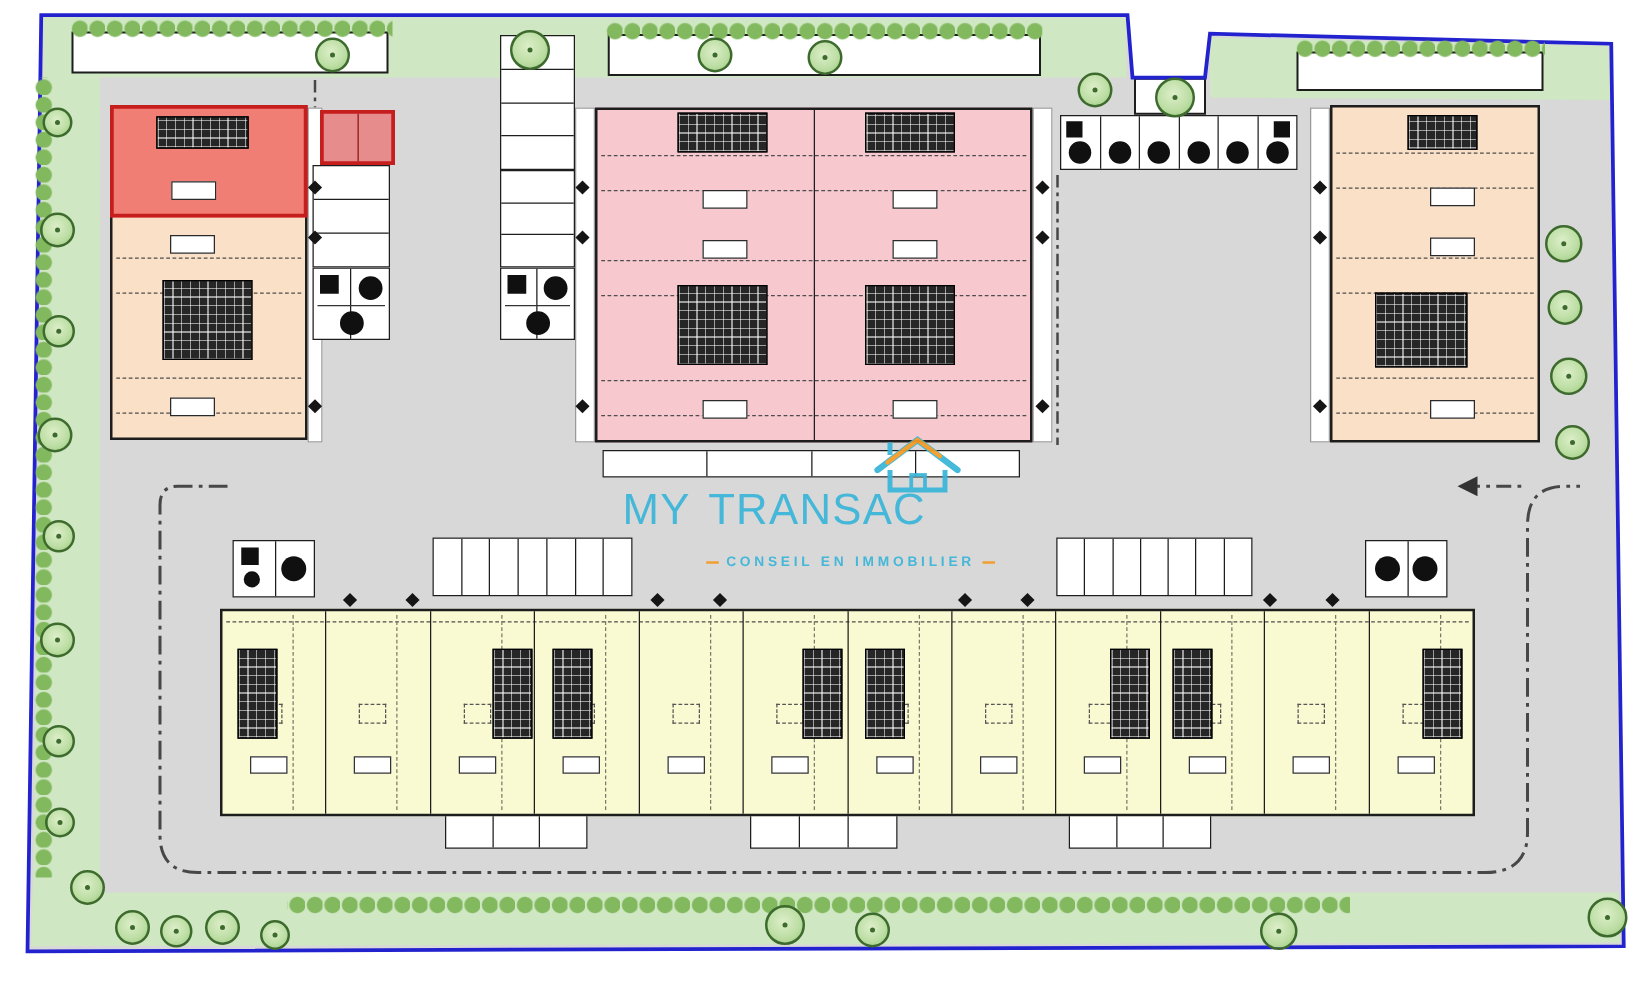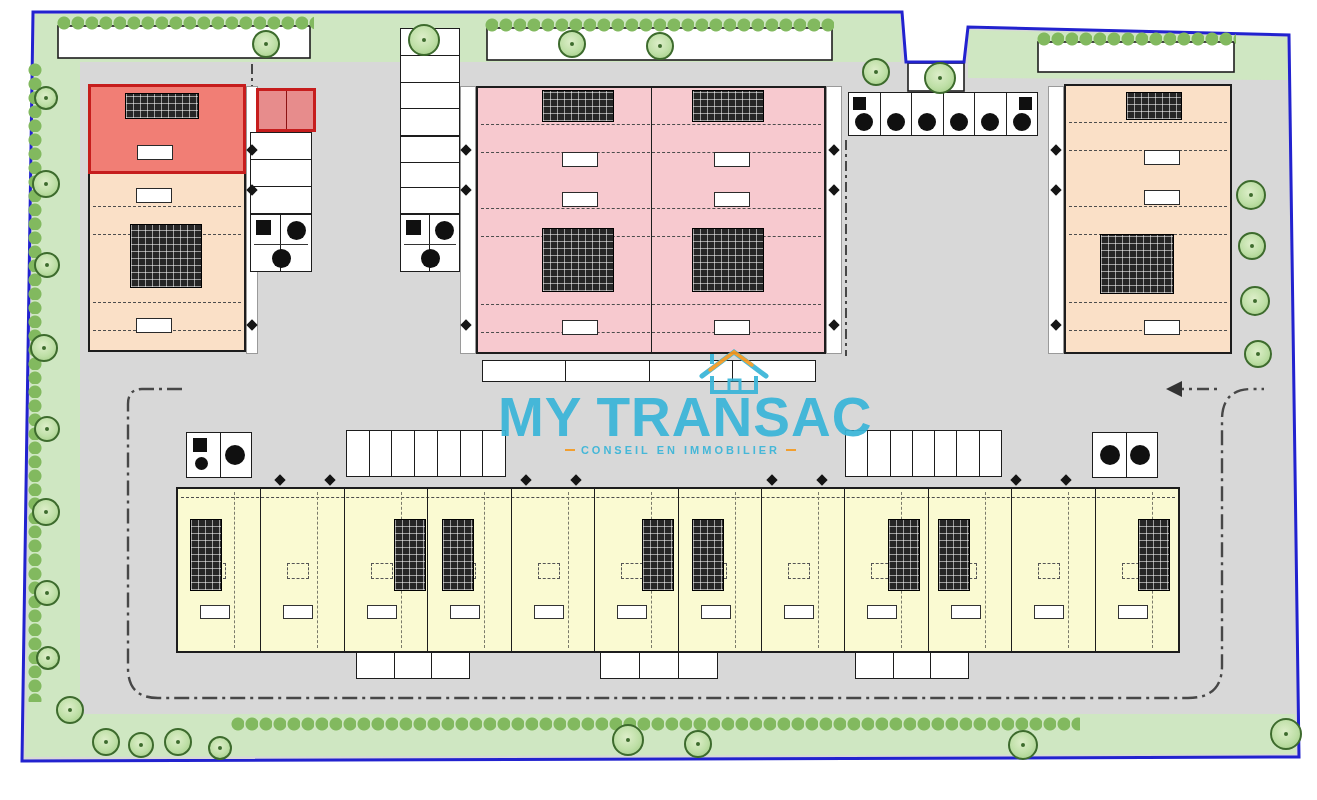--- a/index.html
+++ b/index.html
@@ -55,21 +55,21 @@
   .units { position:absolute; inset:0; display:flex; }
   .unit { position:relative; flex:1; border-right:1.8px solid var(--outline-dark); }
   .unit:last-child { border-right:none; }
   .unit .vd { position:absolute; left:56px; top:3px; bottom:3px; width:0; border-left:1.5px dashed #7a7a6a; }
   .unit .wd { position:absolute; left:26px; top:74px; width:22px; height:16px; border:1.5px dashed #555; }
   .unit .w2 { position:absolute; left:22px; top:116px; width:30px; height:14px; background:#fff; border:1.5px solid #333; }
 
   
   .watermark { position:absolute; left:498px; top:346px; width:300px; height:112px; opacity:.93; z-index:50; }
   .wm-house { position:absolute; left:198px; top:0; width:76px; height:50px; }
-  .wm-text { position:absolute; left:0; top:44px; font-size:55px; font-weight:bold; letter-spacing:1px;
+  .wm-text { position:absolute; left:0; top:44px; font-size:35px; font-weight:normal; letter-spacing:1px;
     color:var(--watermark-cyan); white-space:nowrap; line-height:1; }
   .wm-gap { display:inline-block; width:14px; }
   .wm-tagline { position:absolute; right:2px; top:98px; display:flex; align-items:center; gap:6px;
     font-size:11px; font-weight:bold; letter-spacing:3px; color:var(--watermark-cyan); white-space:nowrap; }
   .wm-dash { width:10px; height:2px; background:var(--watermark-orange); }
 </style>
 </head>
 <body>
 
 <div class="canvas">

